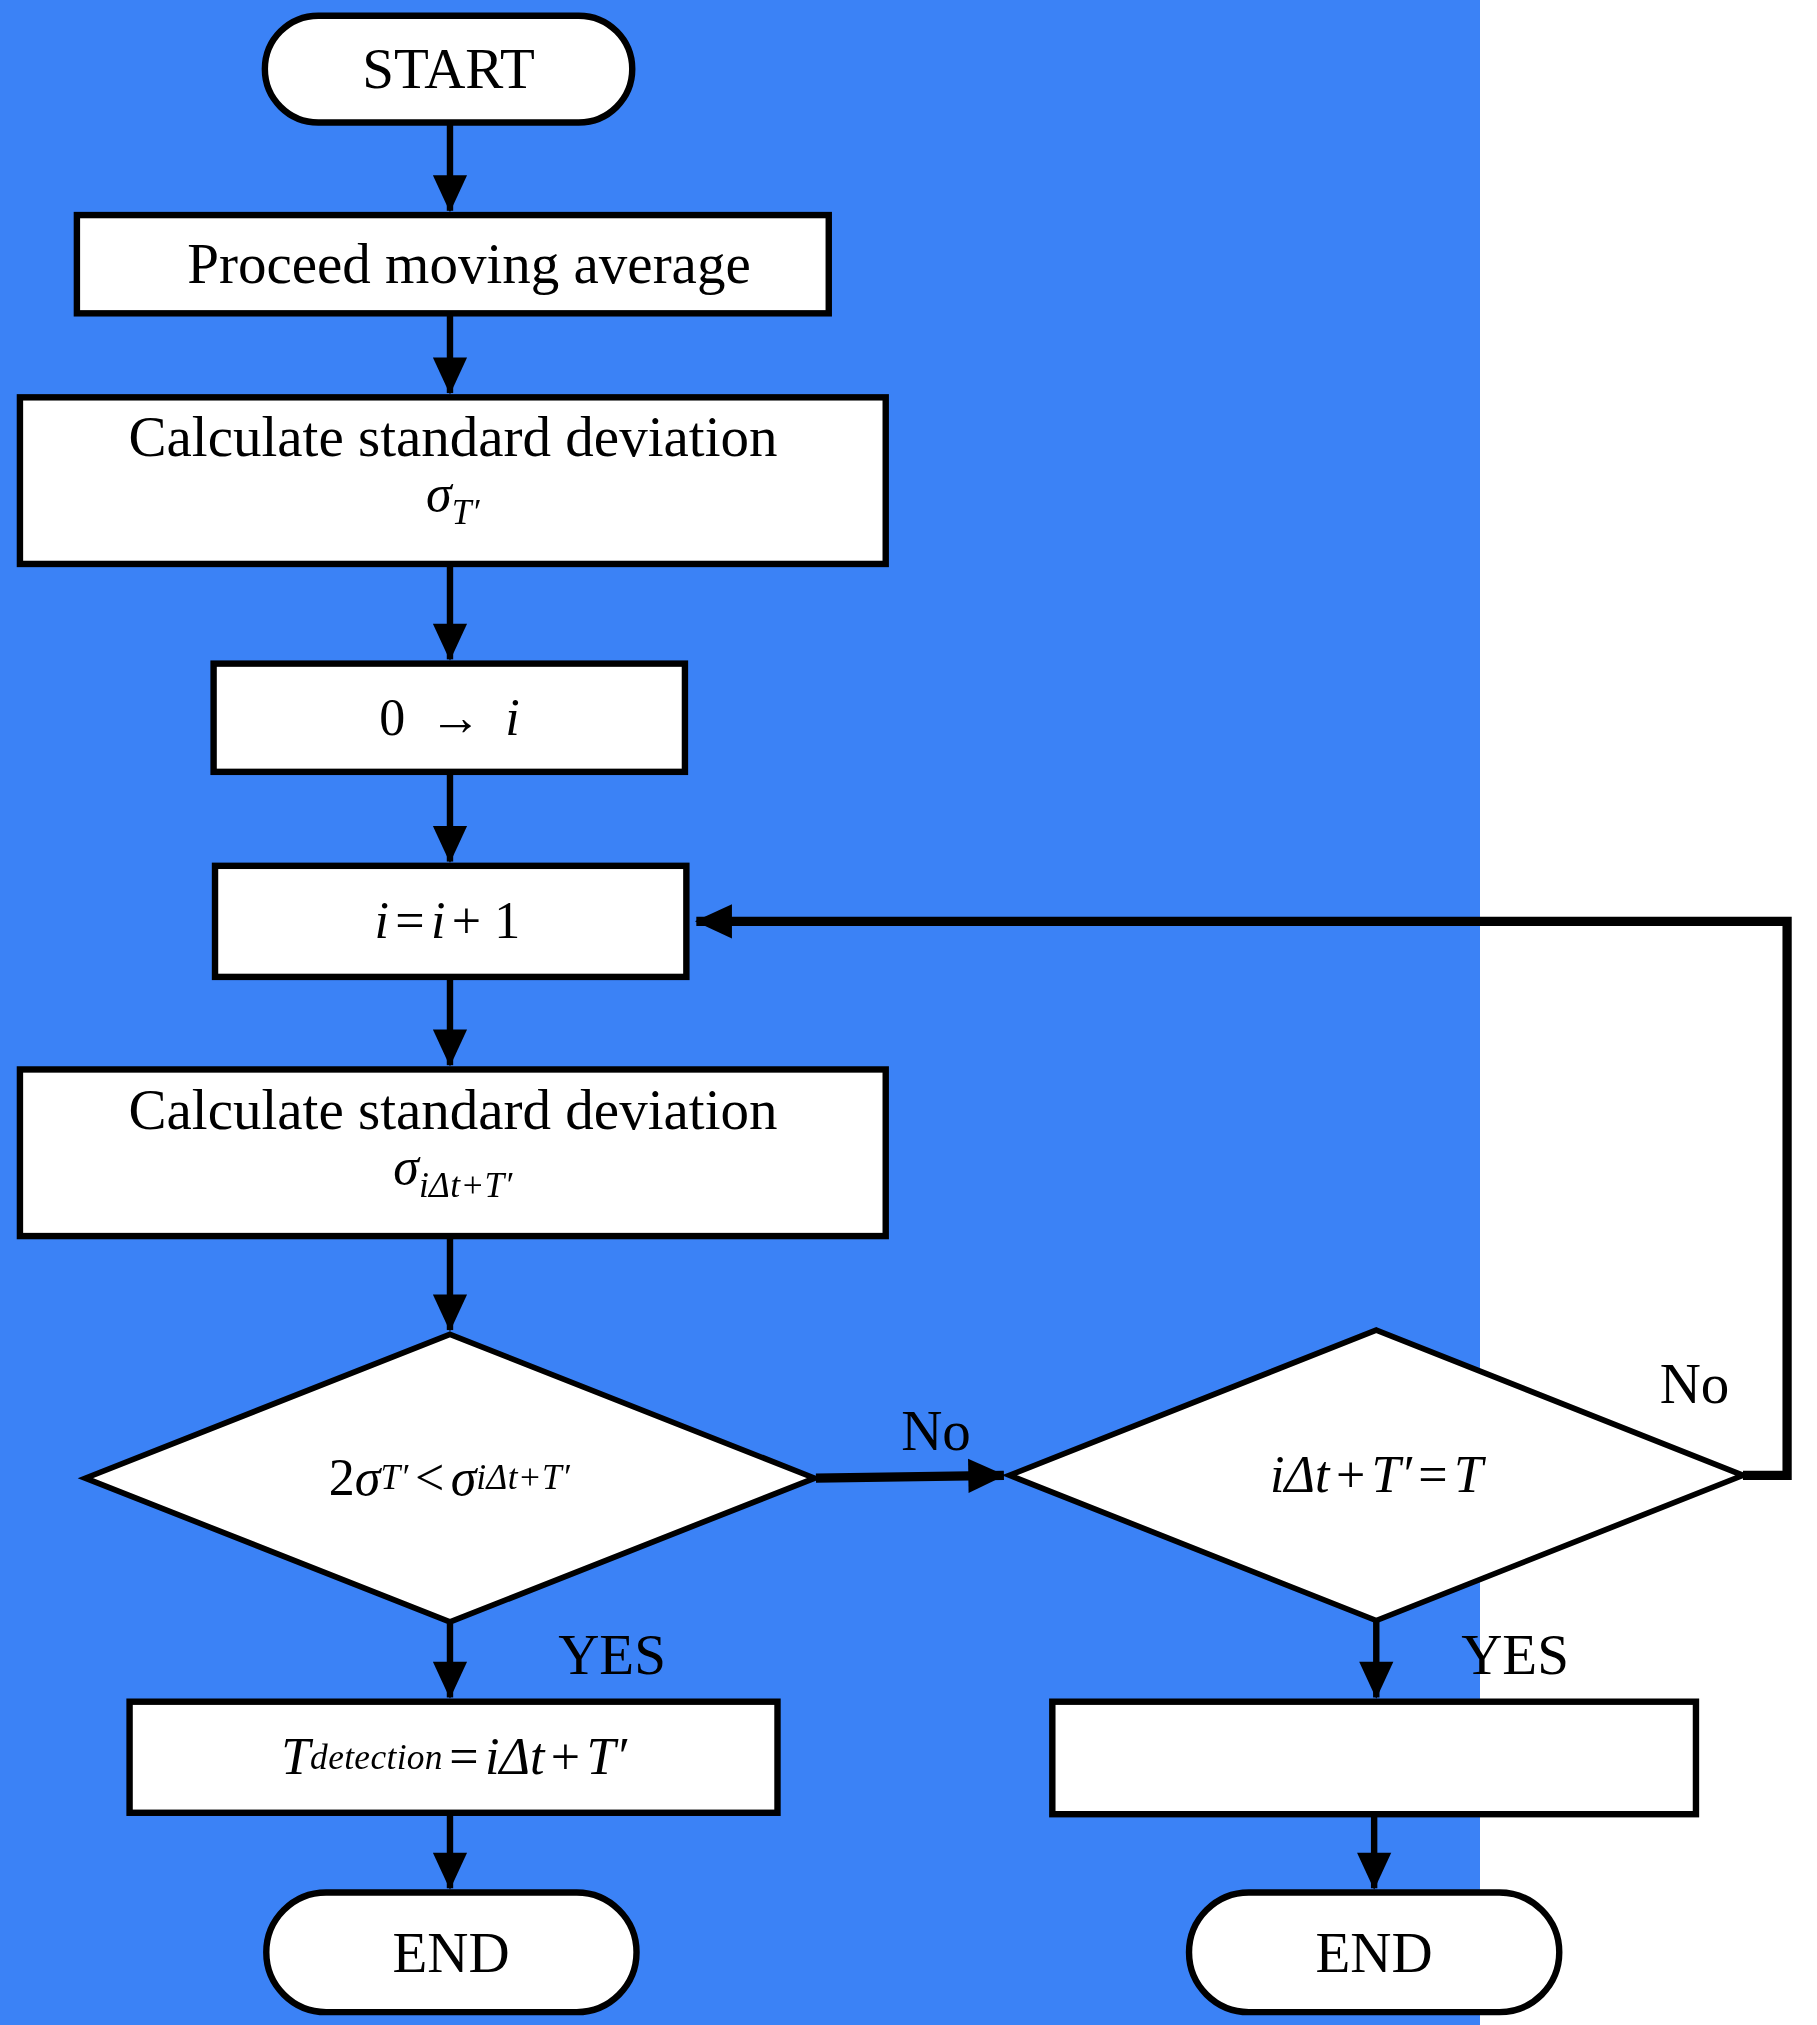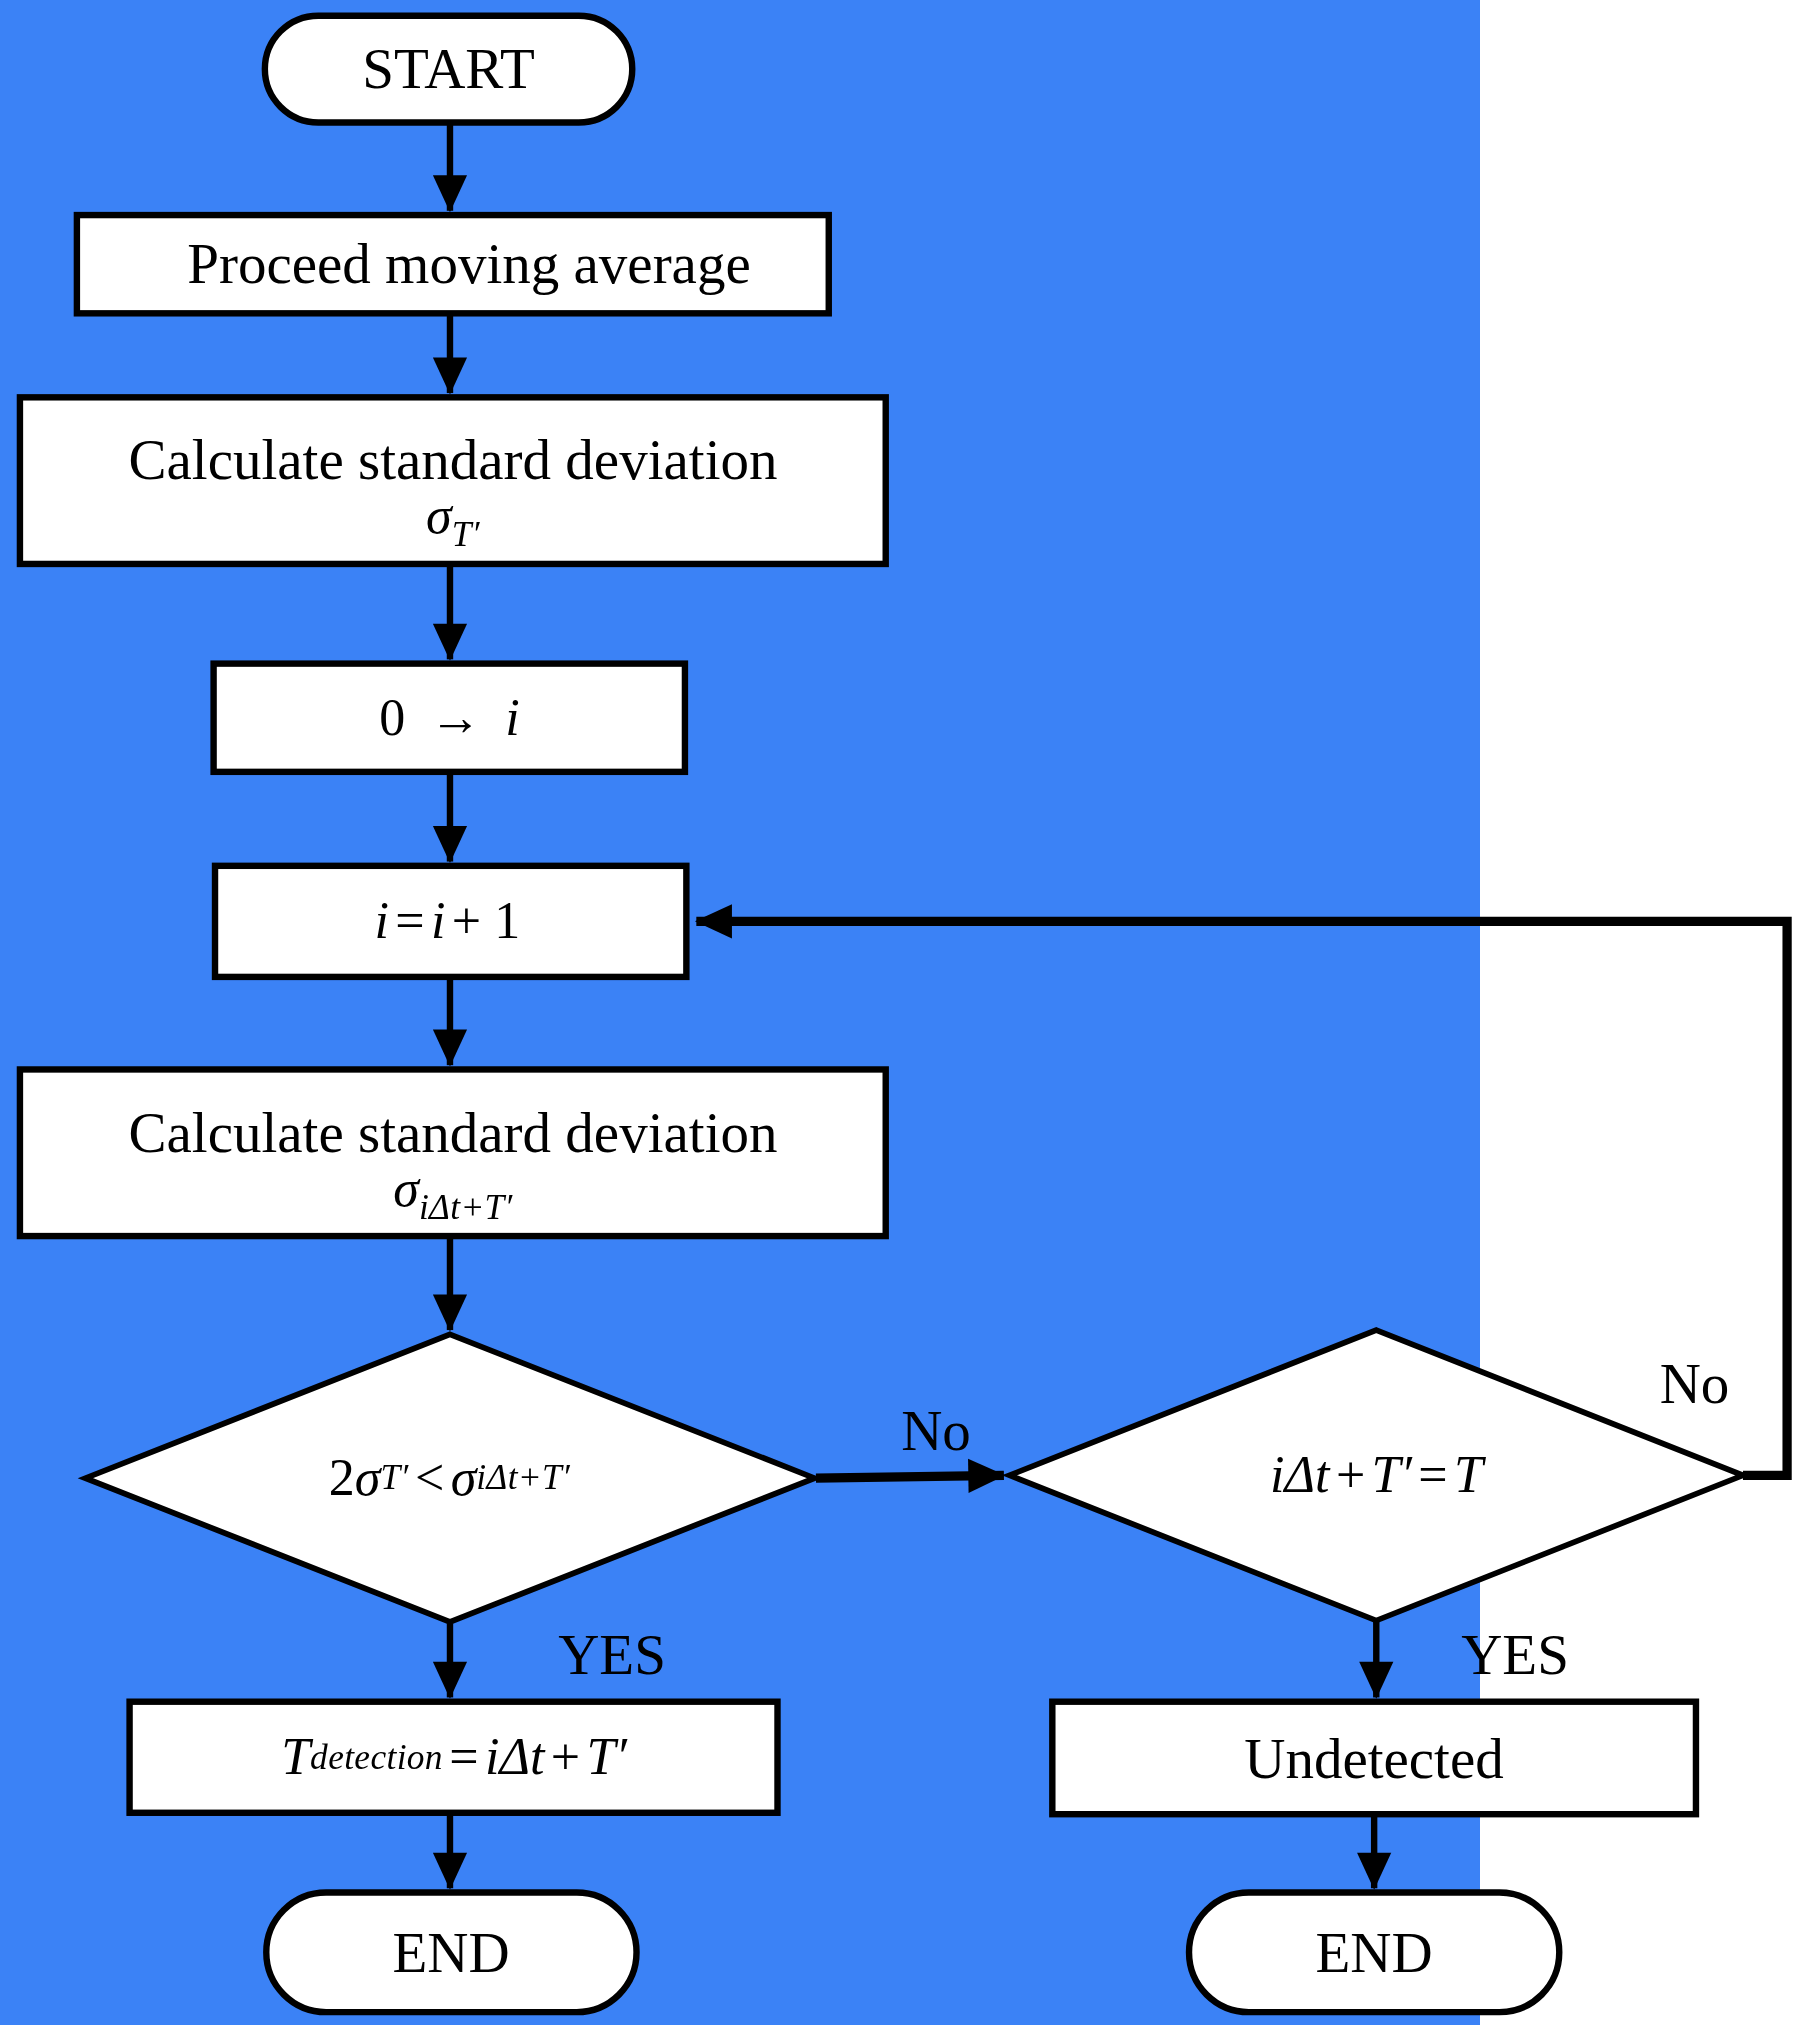--- a/index.html
+++ b/index.html
@@ -31,21 +31,21 @@
     display: flex;
     align-items: center;
     justify-content: center;
     text-align: center;
     font-size: 57px;
     line-height: 1.05;
     white-space: nowrap;
   }
   .two-line {
     flex-direction: column;
-    justify-content: flex-end;
+    justify-content: flex-start;
     padding: 10px 0;
     box-sizing: border-box;
     font-family: Liberation Serif, serif;
   }
   .formula { font-size: 52px; }
   .it { font-style: italic; }
   .sub {
     font-size: 0.68em;
     vertical-align: -0.38em;
     letter-spacing: 0.01em;
@@ -141,21 +141,20 @@
 
   <div class="lbl formula" style="left:130px; top:1702px; width:648px; height:111px;">
       <span class="it">T</span>
       <span class="sub it">detection</span>
       <span class="sp"> = </span>
       <span class="it">iΔt</span>
       <span class="sp"> + </span>
       <span class="it">T′</span>
     </div>
 
-  <div class="lbl" style="left:1052px; top:1702px; width:644px; height:113px;">Undetected</div>
 
   <div class="lbl" style="left:266px; top:1893px; width:370px; height:120px;">END</div>
 
   <div class="lbl" style="left:1189px; top:1893px; width:370px; height:120px;">END</div>
 
   <div class="lbl edge-label" style="left:498px; top:1625px; width:228px; height:60px;">YES</div>
 
   <div class="lbl edge-label" style="left:847px; top:1401px; width:178px; height:60px;">No</div>
 
   <div class="lbl edge-label" style="left:1401px; top:1625px; width:228px; height:60px;">YES</div>

